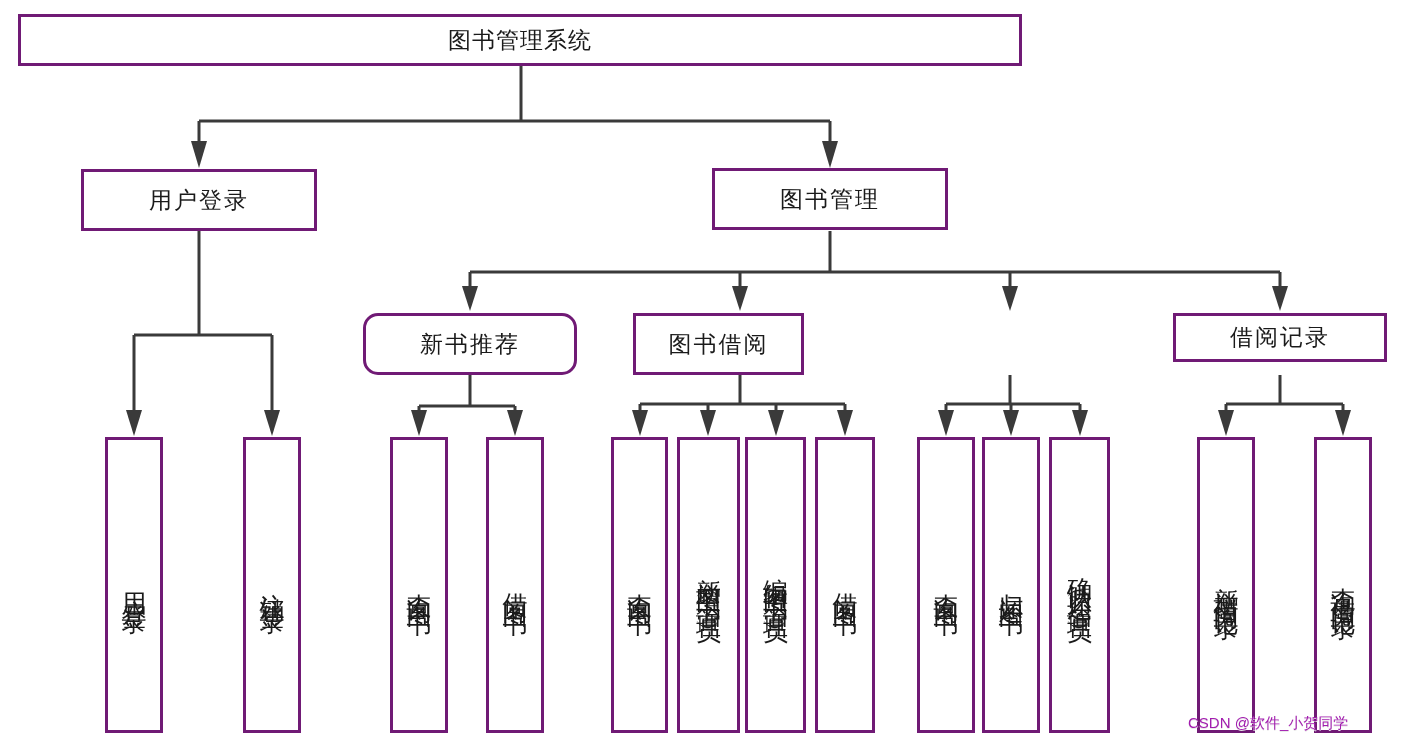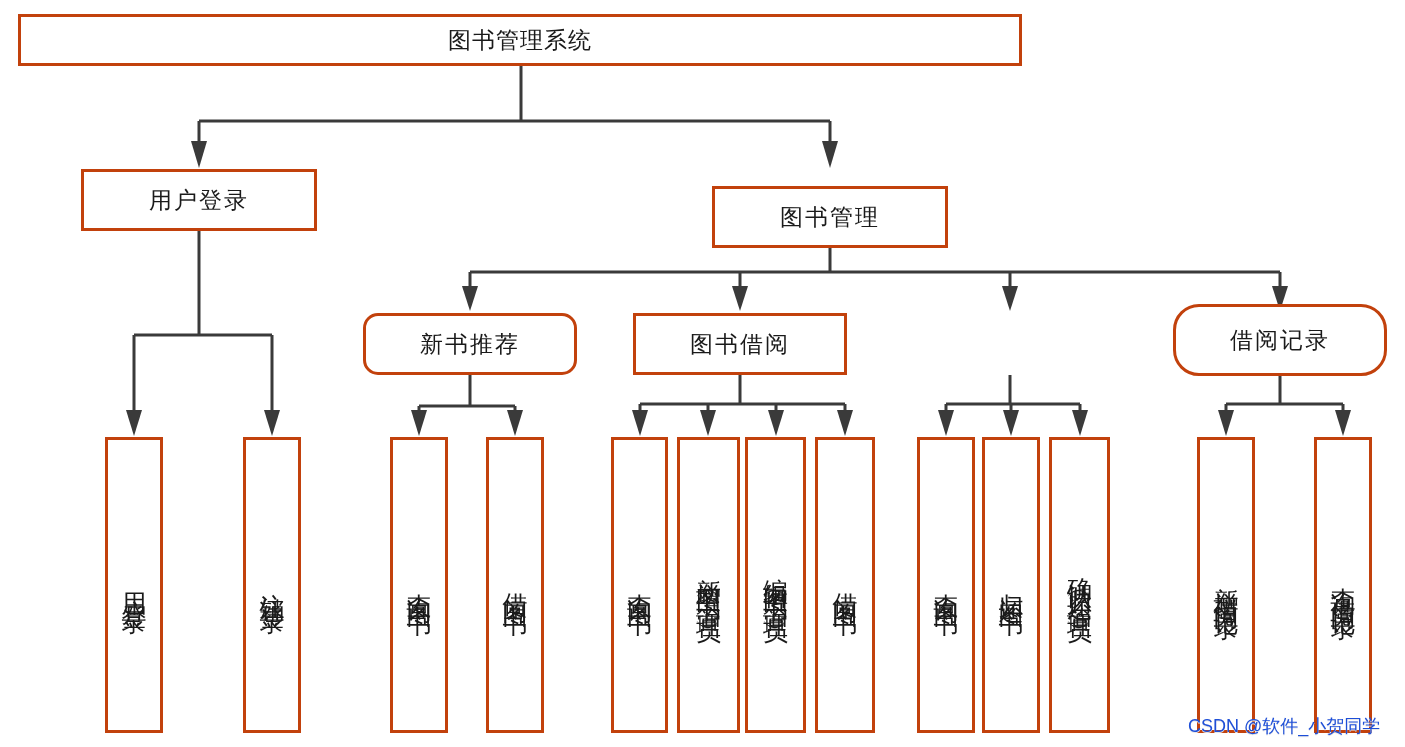--- a/index.html
+++ b/index.html
@@ -18,21 +18,21 @@
   .connectors {
     position: absolute;
     left: 0;
     top: 0;
     width: 1405px;
     height: 747px;
   }
   .node {
     position: absolute;
     box-sizing: border-box;
-    border: 3px solid #c2410c;
+    border: 3px solid #701a75;
     background: #ffffff;
     display: flex;
     align-items: center;
     justify-content: center;
     color: #1a1a1a;
   }
   .hnode {
     font-size: 23px;
     letter-spacing: 2px;
     white-space: nowrap;
@@ -47,22 +47,22 @@
     font-size: 25px;
     letter-spacing: 6px;
     line-height: 1;
     color: #1a1a1a;
   }
   .watermark {
     position: absolute;
     left: 1188px;
     top: 714px;
     width: 215px;
-    font-size: 18px;
-    color: #1d4ed8;
+    font-size: 15px;
+    color: #a21caf;
     white-space: nowrap;
     z-index: 5;
     text-shadow: 0 1px 0 #e8e8e8;
   }
 </style>
 </head>
 <body>
 
 <div class="canvas">
 
@@ -106,31 +106,31 @@
     </g>
   </svg>
 
   <div class="node root-node" style="left:18px; top:14px; width:1004px; height:52px;">
     <span>图书管理系统</span>
   </div>
 
   <div class="node hnode" style="left:81px; top:169px; width:236px; height:62px;">
     <span>用户登录</span>
   </div>
-  <div class="node hnode" style="left:712px; top:186px; width:236px; height:62px;">
+  <div class="node hnode" style="left:712px; top:168px; width:236px; height:62px;">
     <span>图书管理</span>
   </div>
 
   <div class="node hnode" style="left:363px; top:313px; width:214px; height:62px;border-radius:15px;">
     <span>新书推荐</span>
   </div>
-  <div class="node hnode" style="left:633px; top:313px; width:214px; height:62px;text-align:center;">
+  <div class="node hnode" style="left:633px; top:313px; width:171px; height:62px;text-align:center;">
     <span>图书借阅</span>
   </div>
-  <div class="node hnode" style="left:1173px; top:304px; width:214px; height:72px;border-radius:26px;">
+  <div class="node hnode" style="left:1173px; top:313px; width:214px; height:49px;">
     <span>借阅记录</span>
   </div>
 
   <div class="node vnode" style="left:105px; top:437px; width:58px; height:296px;">
     <span class="vlabel">用户登录</span>
   </div>
   <div class="node vnode" style="left:243px; top:437px; width:58px; height:296px;">
     <span class="vlabel">注销登录</span>
   </div>
 

